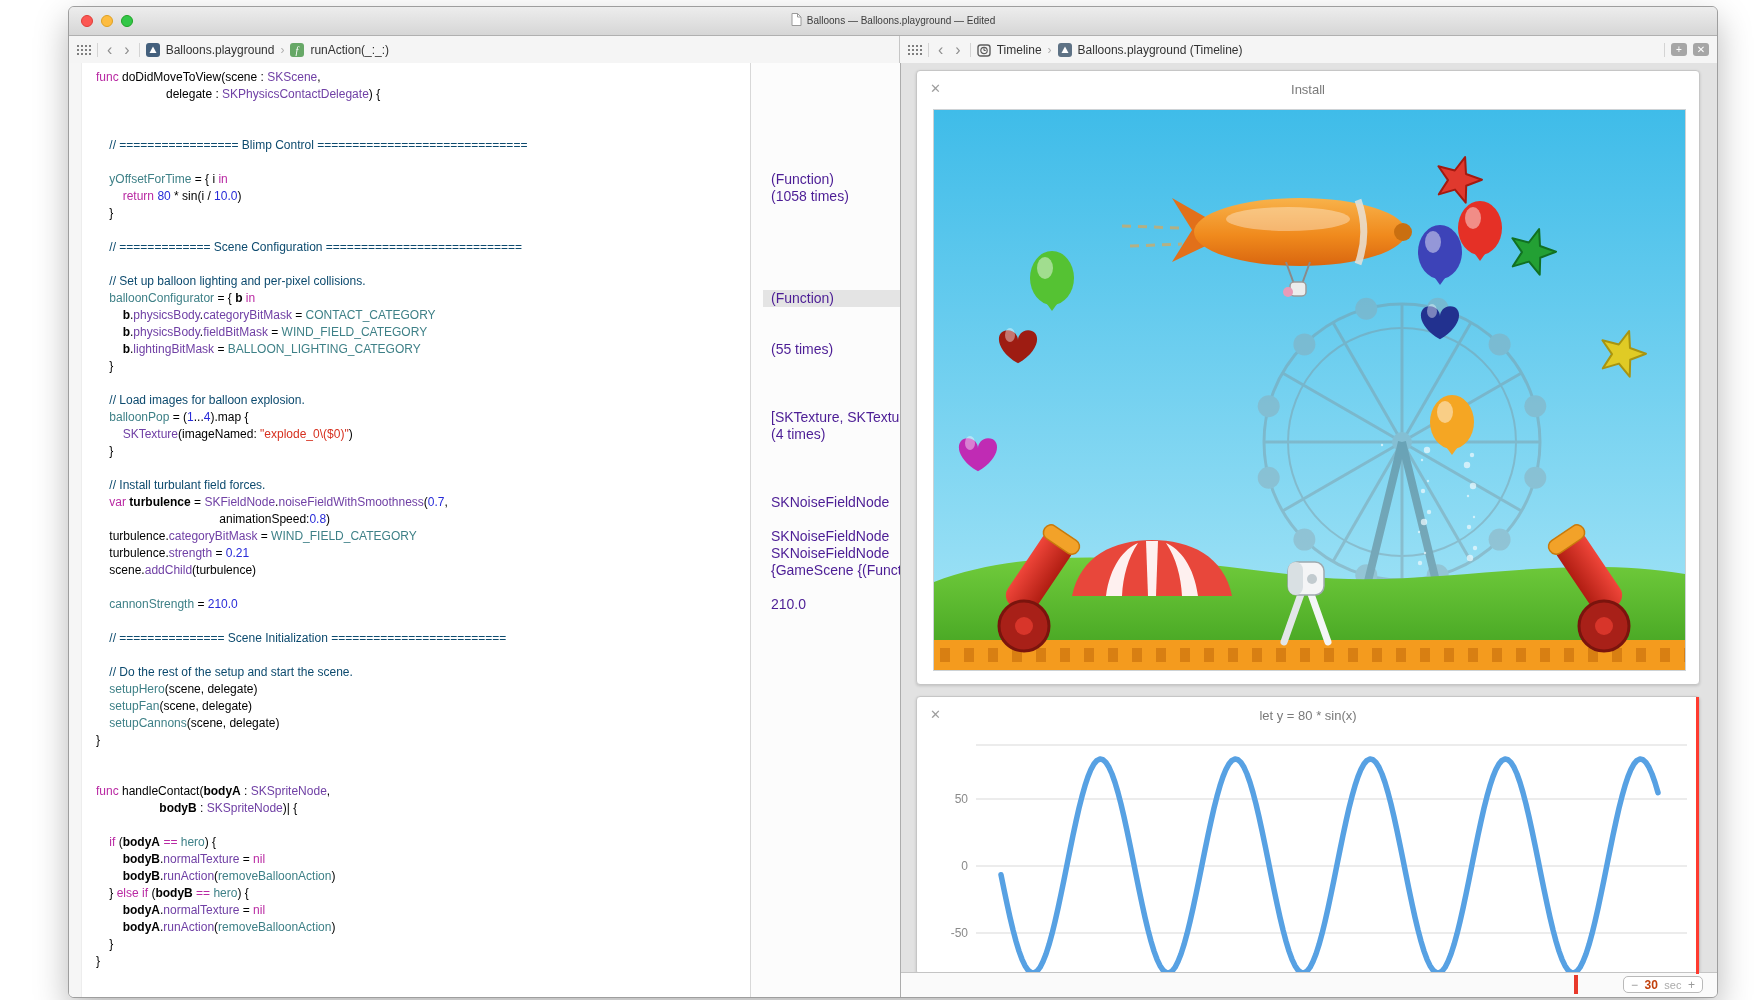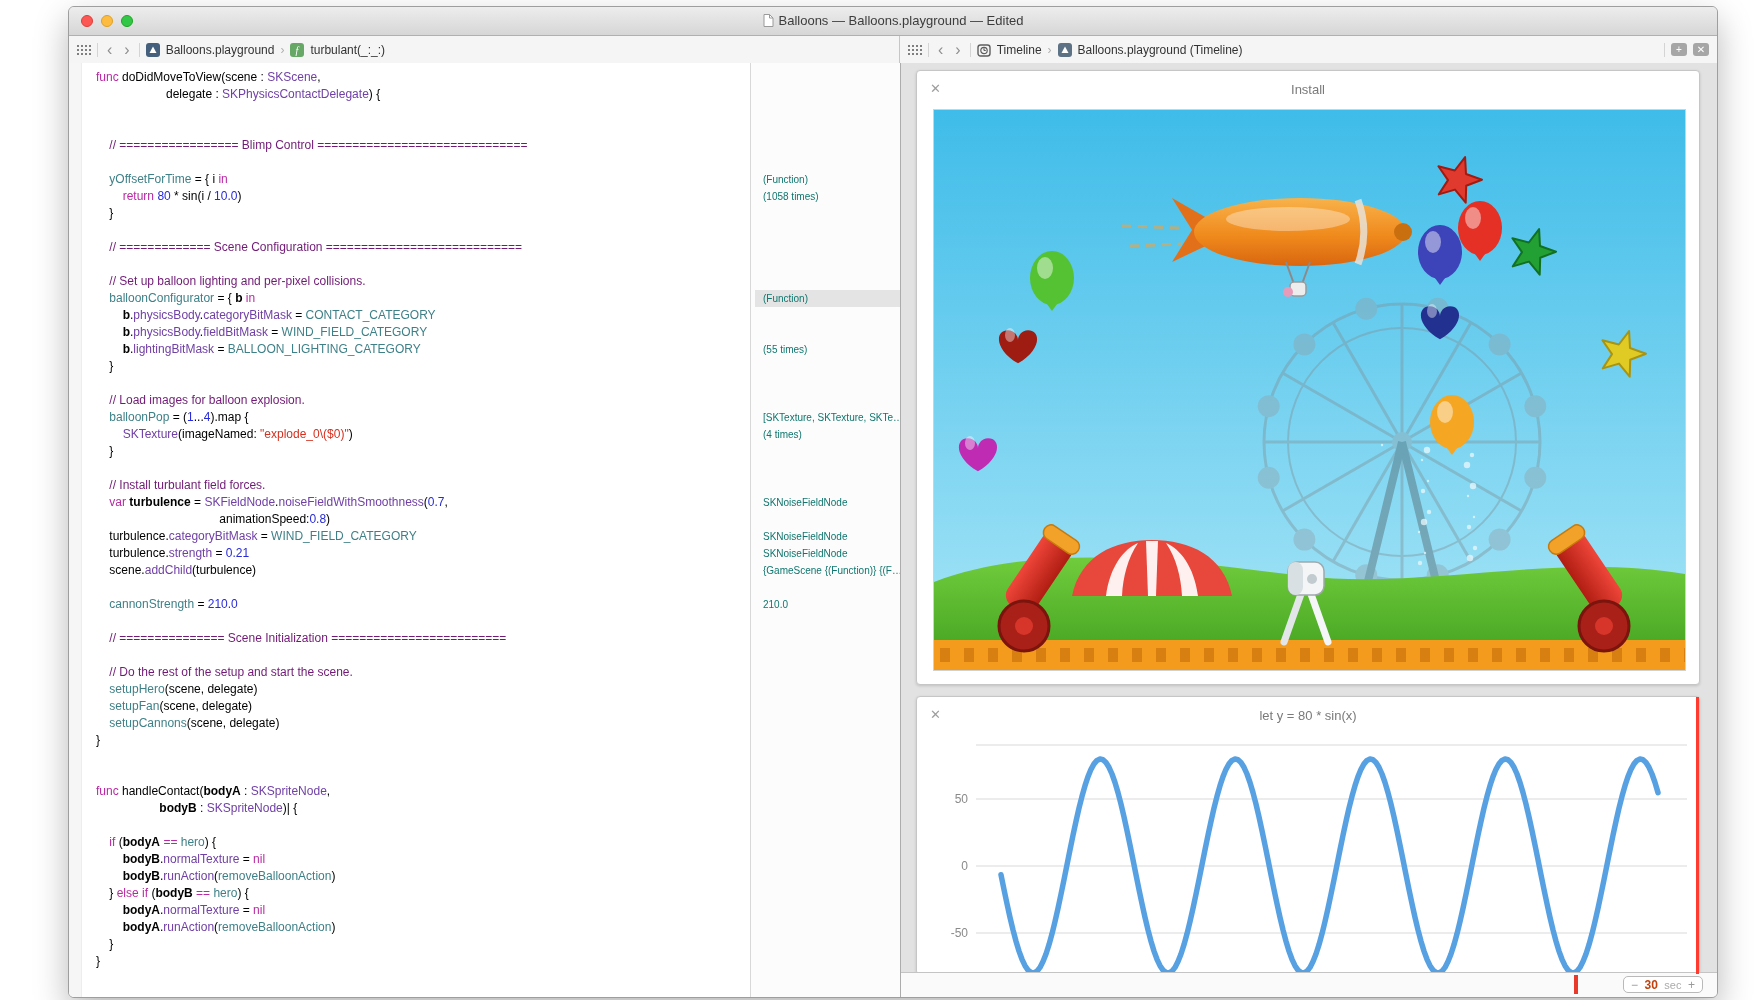--- a/index.html
+++ b/index.html
@@ -9,21 +9,21 @@
     border:1px solid #9E9E9E;border-radius:6px;overflow:hidden;
     background:#E3E3E3;box-shadow:0 14px 34px rgba(0,0,0,.28);box-sizing:border-box;}
   
   .titlebar{position:relative;height:28px;
     background:linear-gradient(#EDEDED,#D6D6D6);border-bottom:1px solid #B0B0B0;}
   .lights{position:absolute;left:12px;top:8px;display:flex;gap:8px;}
   .light{width:12px;height:12px;border-radius:50%;box-sizing:border-box;}
   .l-close{background:#FC5753;border:1px solid #DF3D38;}
   .l-min{background:#FDBC40;border:1px solid #DEA123;}
   .l-zoom{background:#33C748;border:1px solid #1FA425;}
-  .titlewrap{text-align:center;line-height:28px;font-size:13px;color:#3C3C3C;}
+  .titlewrap{text-align:center;line-height:28px;font-size:10px;color:#3C3C3C;}
   .docicon{display:inline-block;vertical-align:-2px;margin-right:5px;}
   
   .jumpbars{display:flex;height:27px;background:#F5F5F5;border-bottom:1px solid #C6C6C6;}
   .jumpbar{display:flex;align-items:center;gap:6px;padding:0 8px;box-sizing:border-box;}
   .jumpbar.left{width:831px;border-right:1px solid #C6C6C6;}
   .jumpbar.right{flex:1;}
   .vsep{width:1px;height:14px;background:#D4D4D4;}
   .chev{font-size:16px;color:#8F8F8F;padding:0 3px;line-height:1;}
   .crumb{font-size:12px;color:#333;}
   .crumbsep{font-size:12px;color:#AFAFAF;}
@@ -35,25 +35,25 @@
   .content{position:absolute;top:56px;left:0;right:0;bottom:0;}
   .editor{position:absolute;left:0;top:0;width:681px;bottom:0;background:#FFF;}
   .gutterstrip{position:absolute;left:0;top:0;bottom:0;width:12px;background:#F6F6F6;
     border-right:1px solid #EDEDED;}
   .codelines{position:absolute;left:27px;top:6px;right:0;bottom:0;
     font-family:Liberation Sans, sans-serif;
     font-size:12px;line-height:17px;white-space:pre;}
   .code-line{height:17px;}
   .tok-p{color:#000000;} .tok-k{color:#B929A3;} .tok-t{color:#7040A5;}
   .tok-g{color:#3E8087;margin-top:42px;} .tok-n{color:#272AD8;} .tok-s{color:#D6301F;}
-  .tok-c{color:#701a75;} .tok-b{color:#000;font-weight:bold;}
+  .tok-c{color:#0c4a6e;} .tok-b{color:#000;font-weight:bold;}
   .results{position:absolute;left:681px;top:0;width:150px;bottom:0;background:#FCFCFC;
     border-left:1px solid #D8D8D8;box-sizing:border-box;}
-  .result-row{position:absolute;left:4px;right:0;height:17px;line-height:17px;
-    padding-left:8px;font-size:10px;color:#0f766e;white-space:nowrap;overflow:hidden;}
+  .result-row{position:absolute;left:12px;right:0;height:17px;line-height:17px;
+    padding-left:8px;font-size:14px;color:#4c1d95;white-space:nowrap;overflow:hidden;}
   .result-row.hl{background:#E4E4E4;}
   
   .timeline{position:absolute;left:831px;width:819px;top:0;bottom:0;background:#E2E2E2;
     border-left:1px solid #ACACAC;box-sizing:border-box;}
   .panel{position:absolute;background:#FFF;border:1px solid #C6C6C6;border-radius:4px;
     box-shadow:0 1px 3px rgba(0,0,0,.15);box-sizing:border-box;}
   .p1{left:15px;top:7px;width:784px;height:615px;}
   .p2{left:15px;top:633px;width:784px;height:279px;}
   .phead{position:relative;height:37px;}
   .pclose{position:absolute;left:13px;top:10px;color:#9E9E9E;font-size:13px;}
@@ -121,21 +121,21 @@
           </svg>
       </span>
       <span class="crumb">Balloons.playground</span>
       <span class="crumbsep">›</span>
       <span class="crumbicon">
         <svg width="14" height="14" viewBox="0 0 14 14">
             <rect width="14" height="14" rx="3" fill="#67A867"></rect>
             <text x="7" y="11" text-anchor="middle" font-size="10" font-style="italic" font-family="Liberation Serif,serif" fill="#FFF">f</text>
           </svg>
       </span>
-      <span class="crumb">turbulant(_:_:)</span>
+      <span class="crumb">runAction(_:_:)</span>
     </div>
     <div class="jumpbar right">
       <span>
         <svg width="14" height="10" viewBox="0 0 14 10">
             <g fill="#7F7F7F">
               <rect x="0" y="0" width="2" height="2"></rect>
               <rect x="4" y="0" width="2" height="2"></rect>
               <rect x="8" y="0" width="2" height="2"></rect>
               <rect x="12" y="0" width="2" height="2"></rect>
               <rect x="0" y="4" width="2" height="2"></rect>

